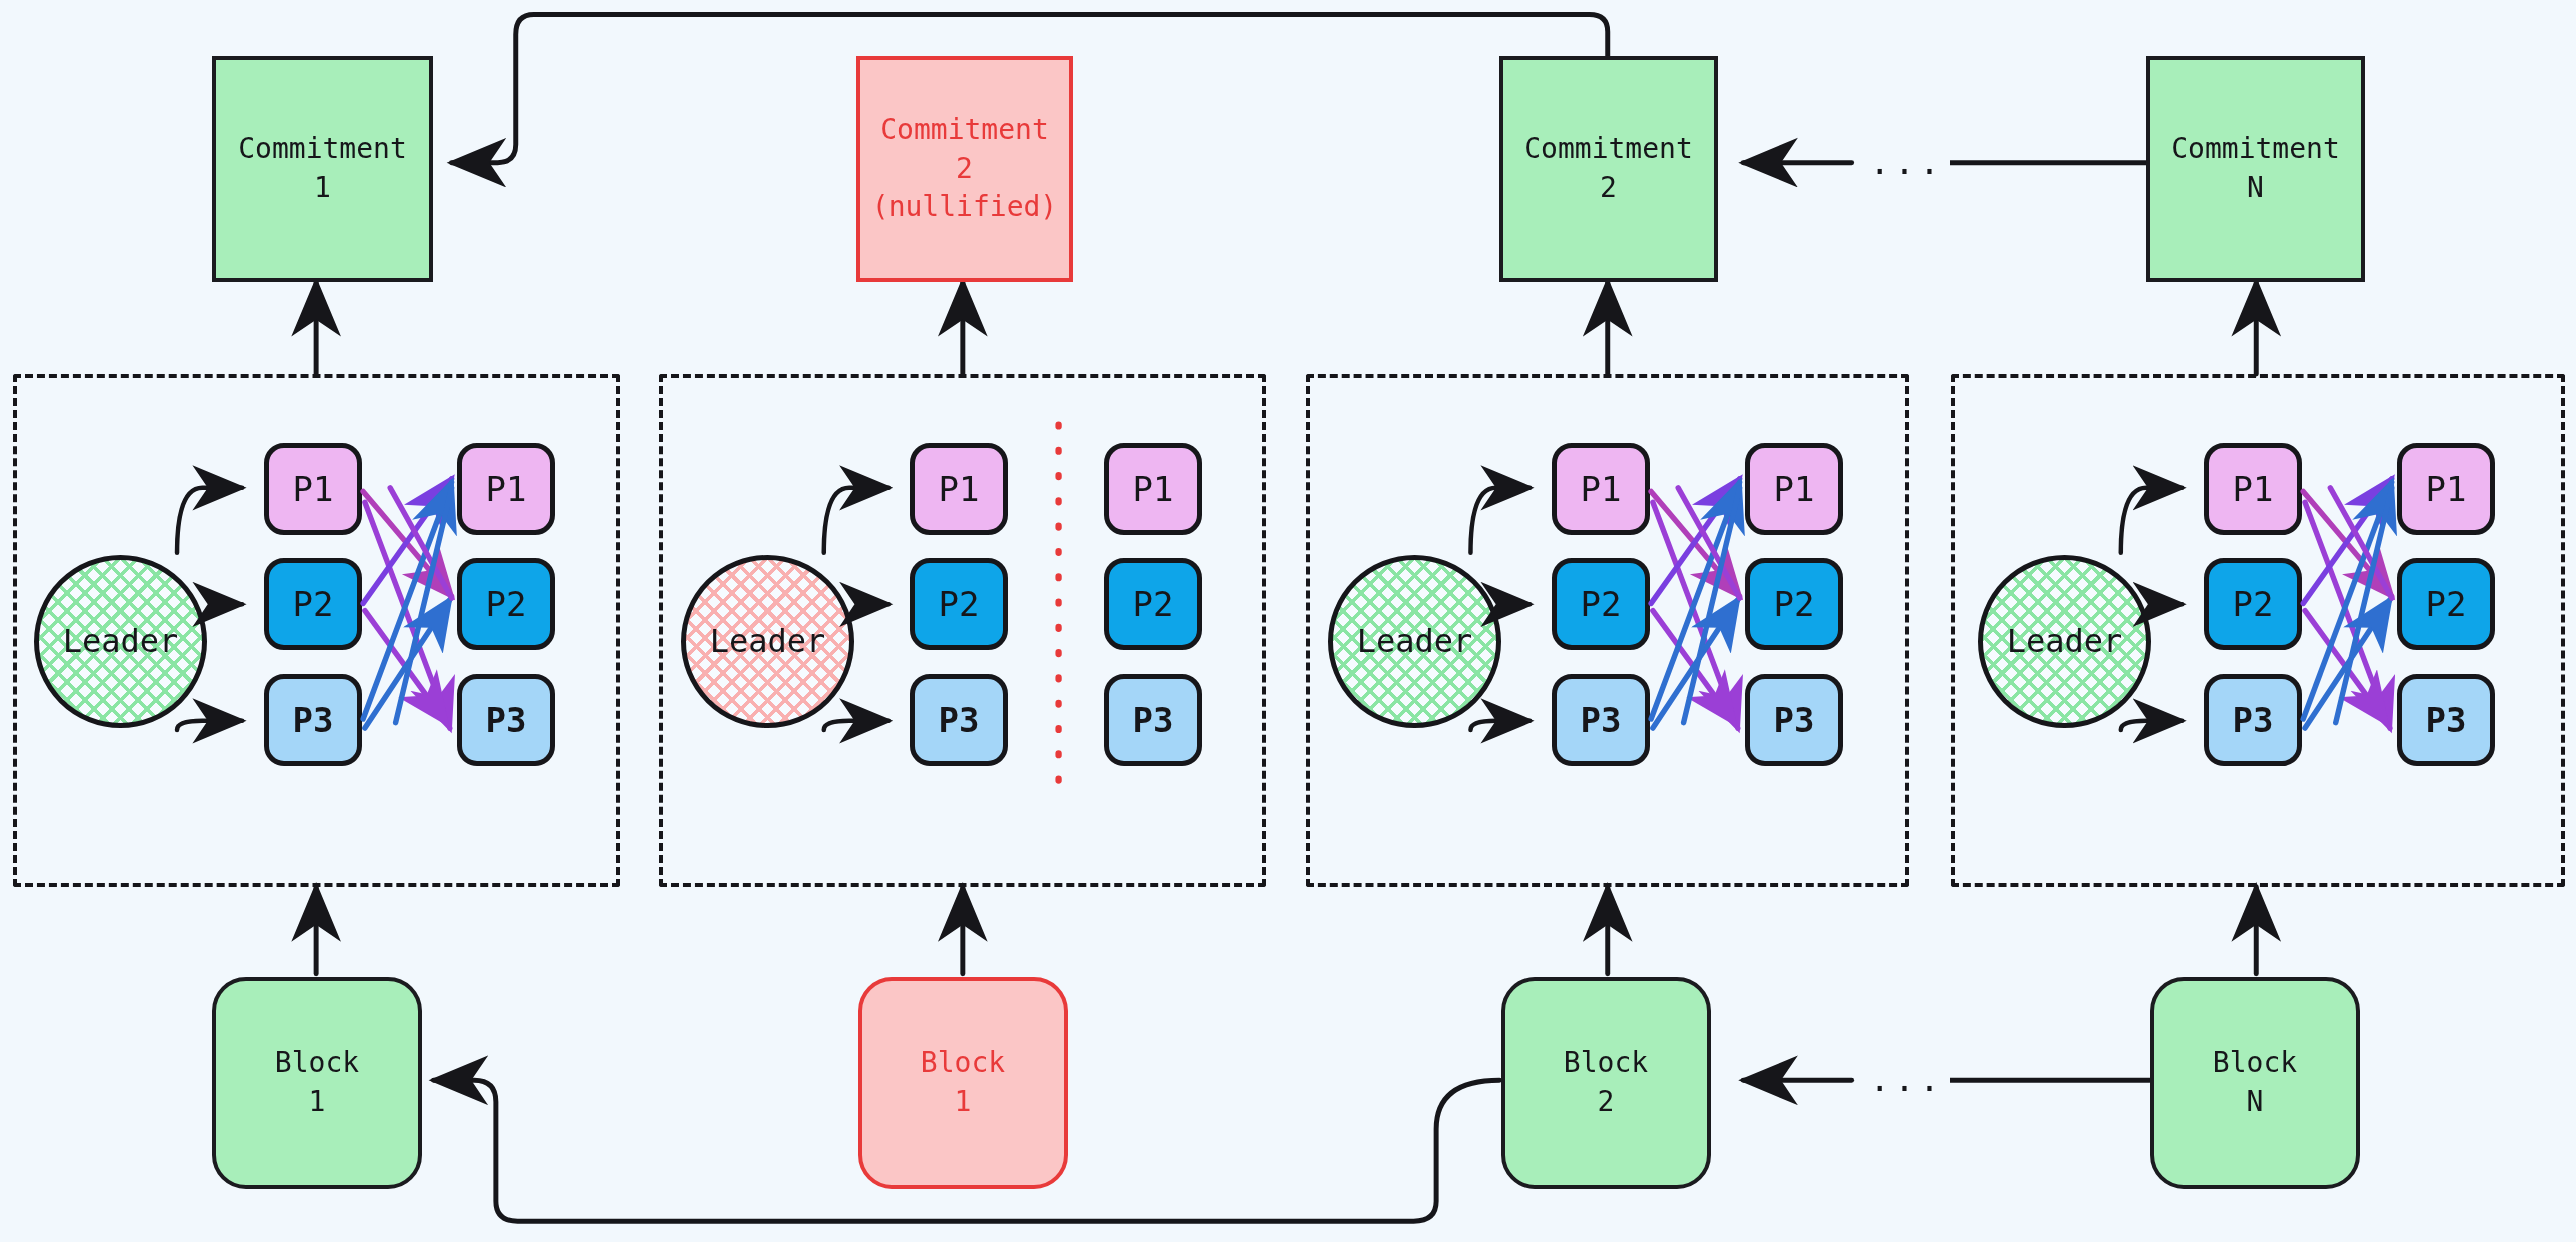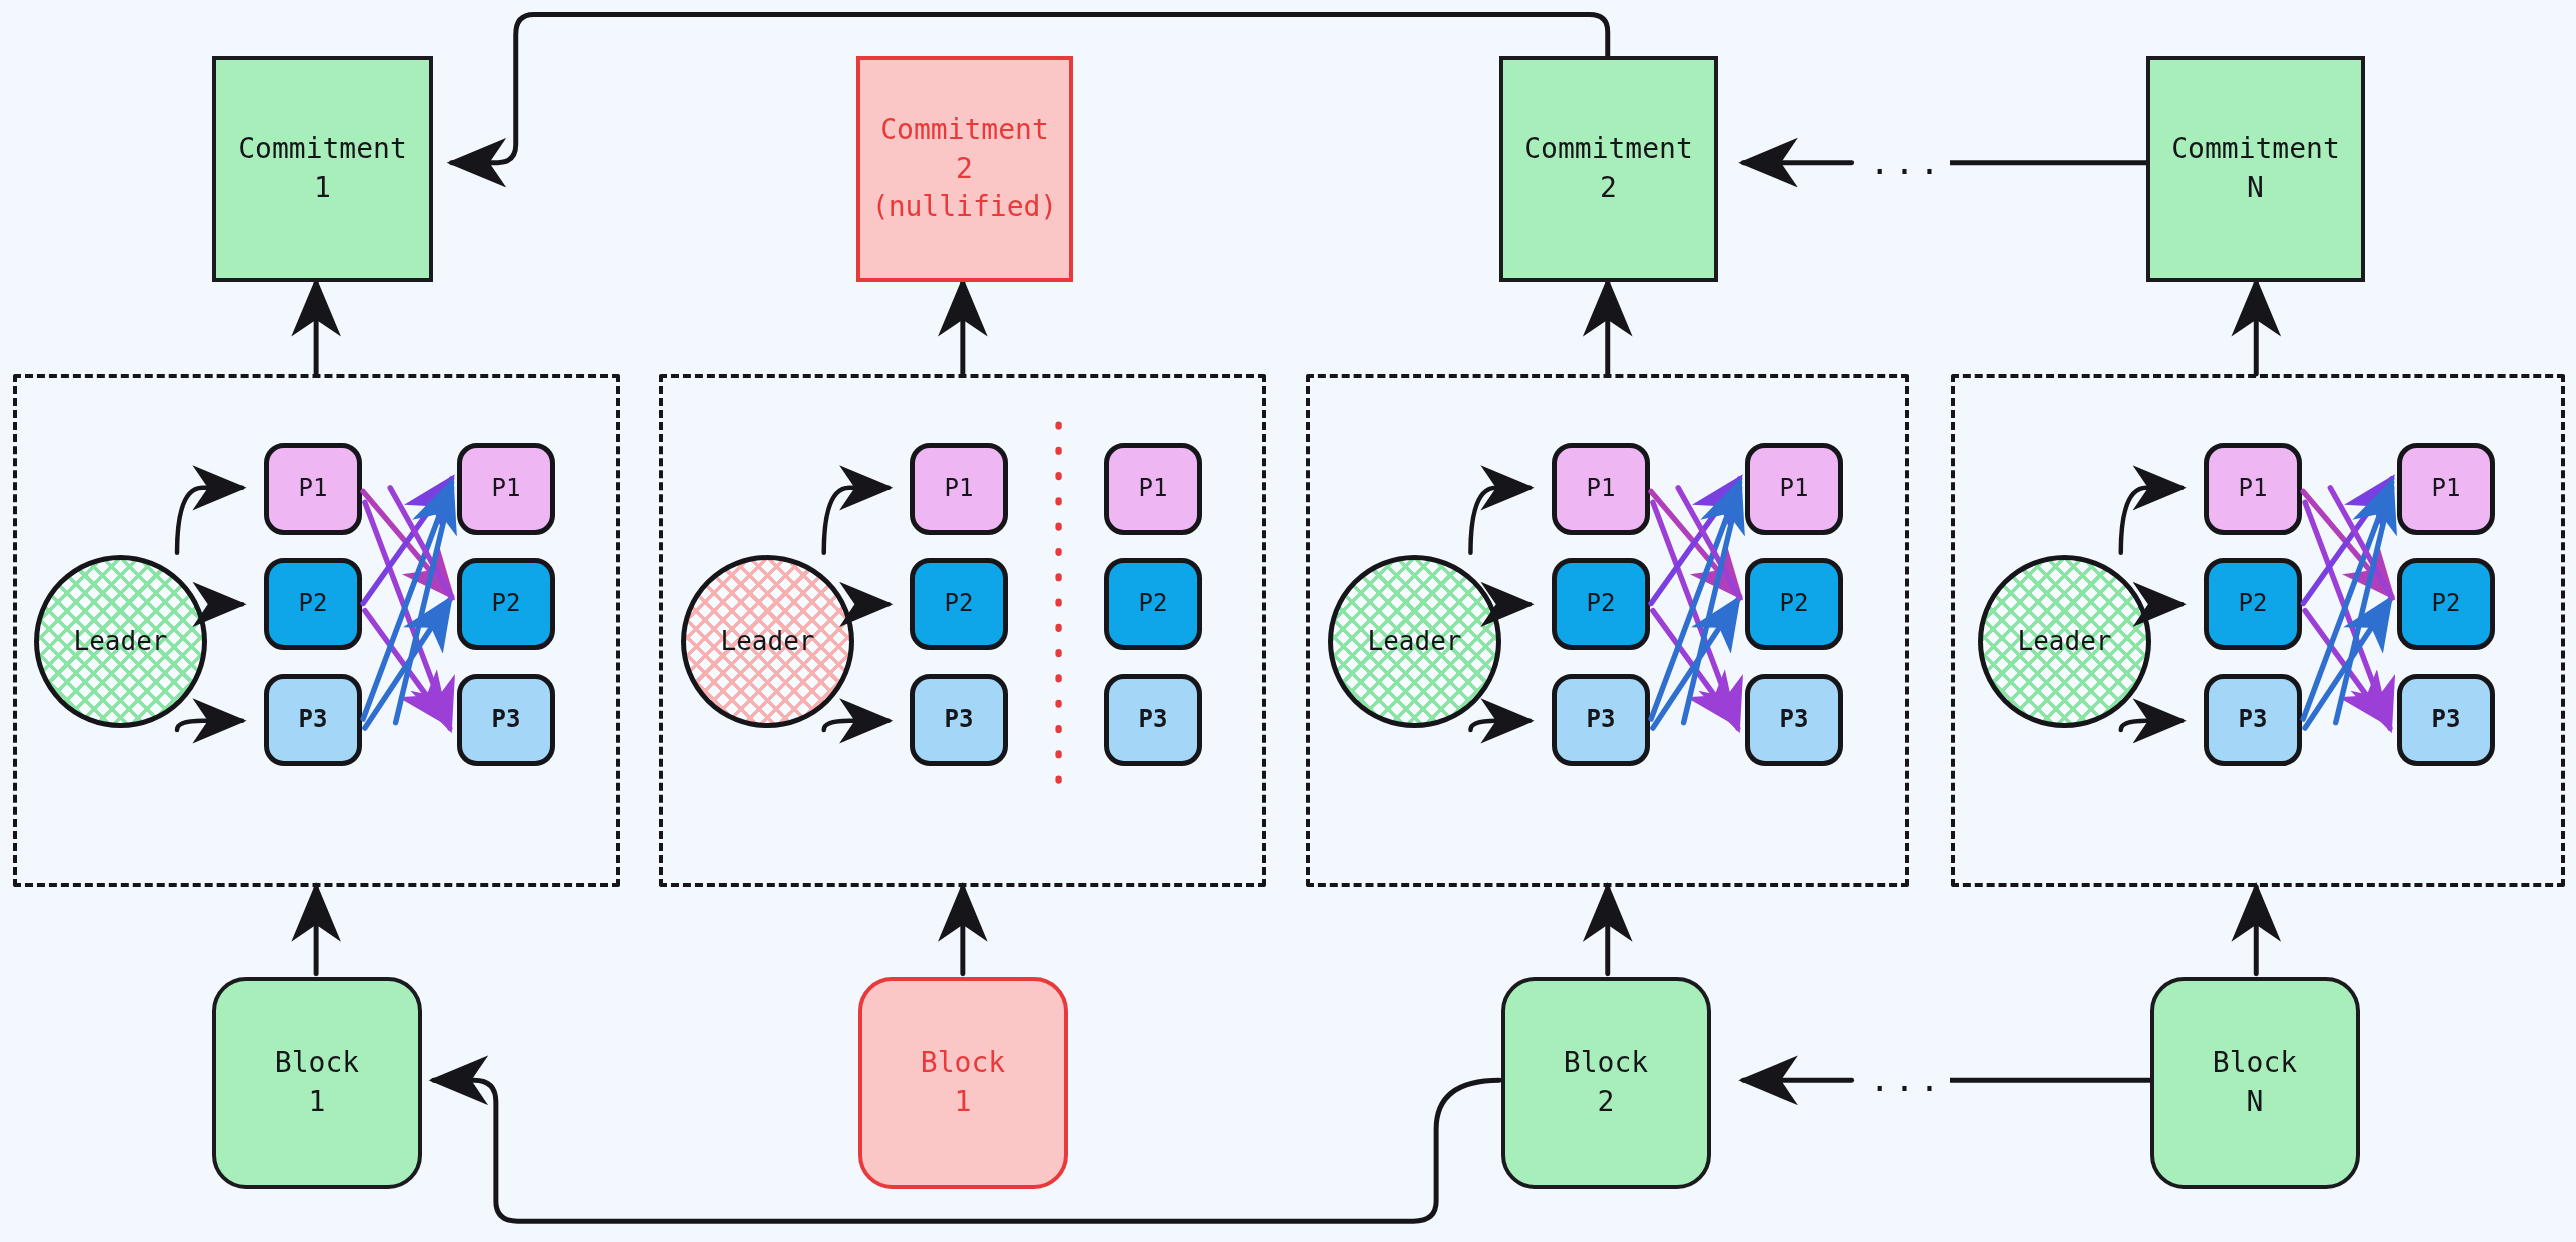--- a/index.html
+++ b/index.html
@@ -16,26 +16,26 @@
         justify-content:center;text-align:center;line-height:1.38;white-space:pre-line;}
   
   .commit{border:4.5px solid #1b1b1f;background:#a8eeba;color:#16161a;font-size:28px;}
   .commit.nullified{border-color:#e83a3a;background:#fbc6c6;color:#e83a3a;}
   
   .block{border:4.5px solid #1b1b1f;background:#a8eeba;color:#16161a;font-size:28px;border-radius:34px;}
   .block.nullified{border-color:#e83a3a;background:#fbc6c6;color:#e83a3a;}
   
   .group{position:absolute;box-sizing:border-box;border:4.5px dashed #16161a;border-radius:2.7px;}
   
-  .pbox{border:5.4px solid #16161a;border-radius:20px;font-size:24px;color:#16161a;}
+  .pbox{border:5.4px solid #16161a;border-radius:20px;font-size:34px;color:#16161a;}
   .p1{background:#eeb6f2;}
   .p2{background:#0ea5e9;}
   .p3{background:#a4d6f8;font-weight:bold;}
   
-  .leader{border:5.4px solid #16161a;border-radius:50%;font-size:26px;color:#16161a;
+  .leader{border:5.4px solid #16161a;border-radius:50%;font-size:32px;color:#16161a;
           background-color:#f6fbff;overflow:hidden;}
   .leader.ok{
     background-image:
       repeating-linear-gradient(45deg, transparent 0 9px, #8ae5a4 9px 12.6px),
       repeating-linear-gradient(-45deg, transparent 0 9px, #8ae5a4 9px 12.6px);
   }
   .leader.bad{
     background-image:
       repeating-linear-gradient(45deg, transparent 0 9px, #f9b0b0 9px 12.6px),
       repeating-linear-gradient(-45deg, transparent 0 9px, #f9b0b0 9px 12.6px);

